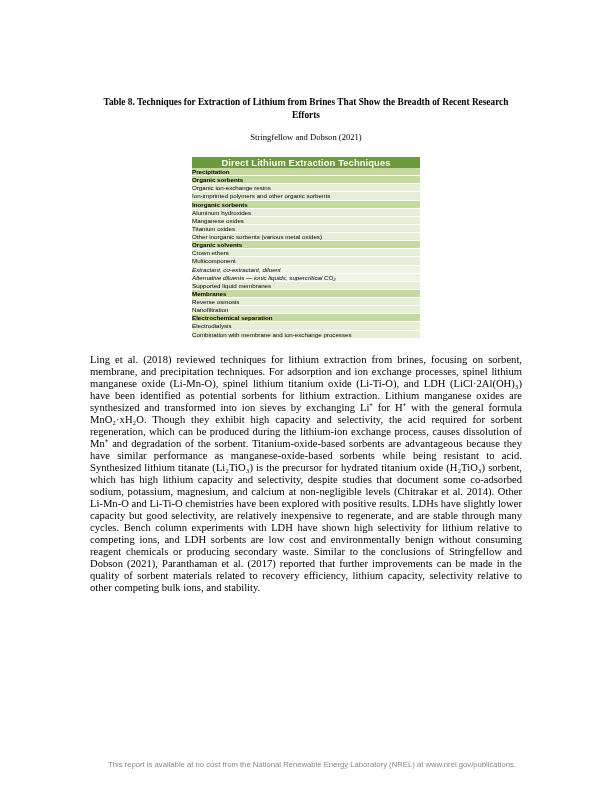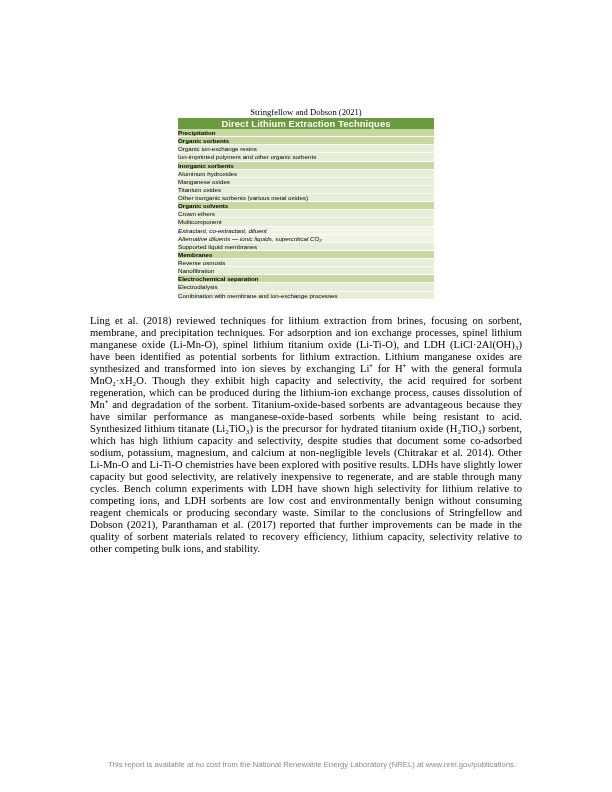--- a/index.html
+++ b/index.html
@@ -33,24 +33,24 @@
     font-size: 9.3px;
     line-height: 12.5px;
     text-align: center;
     margin: 0 0 0 0;
   }
   .table-source {
     font-family: "Liberation Serif", serif;
     font-size: 8.6px;
     text-align: center;
     margin-top: 11px;
-    margin-bottom: 1px;
+    margin-bottom: 15px;
   }
   .lith-table {
-    width: 256px;
+    width: 228px;
     margin: 0 auto;
     border-collapse: collapse;
     font-family: "Liberation Sans", sans-serif;
   }
   .lith-table td {
     padding: 0;
   }
   .tbl-header {
     background: #6c9a3f;
     color: #ffffff;
@@ -106,20 +106,21 @@
     font-size: 7.7px;
     color: #8a8a8a;
   }
 </style>
 </head>
 <body>
 
 <div class="page">
   <div class="content">
 
+    <div class="table-title">Table 8. Techniques for Extraction of Lithium from Brines That Show the Breadth of Recent Research Efforts</div>
 
     <div class="table-source">Stringfellow and Dobson (2021)</div>
 
     <table class="lith-table">
       <tbody>
         <tr>
           <td class="tbl-header">Direct Lithium Extraction Techniques</td>
         </tr>
       <tr>
             <td class="row row-l0">Precipitation</td>

